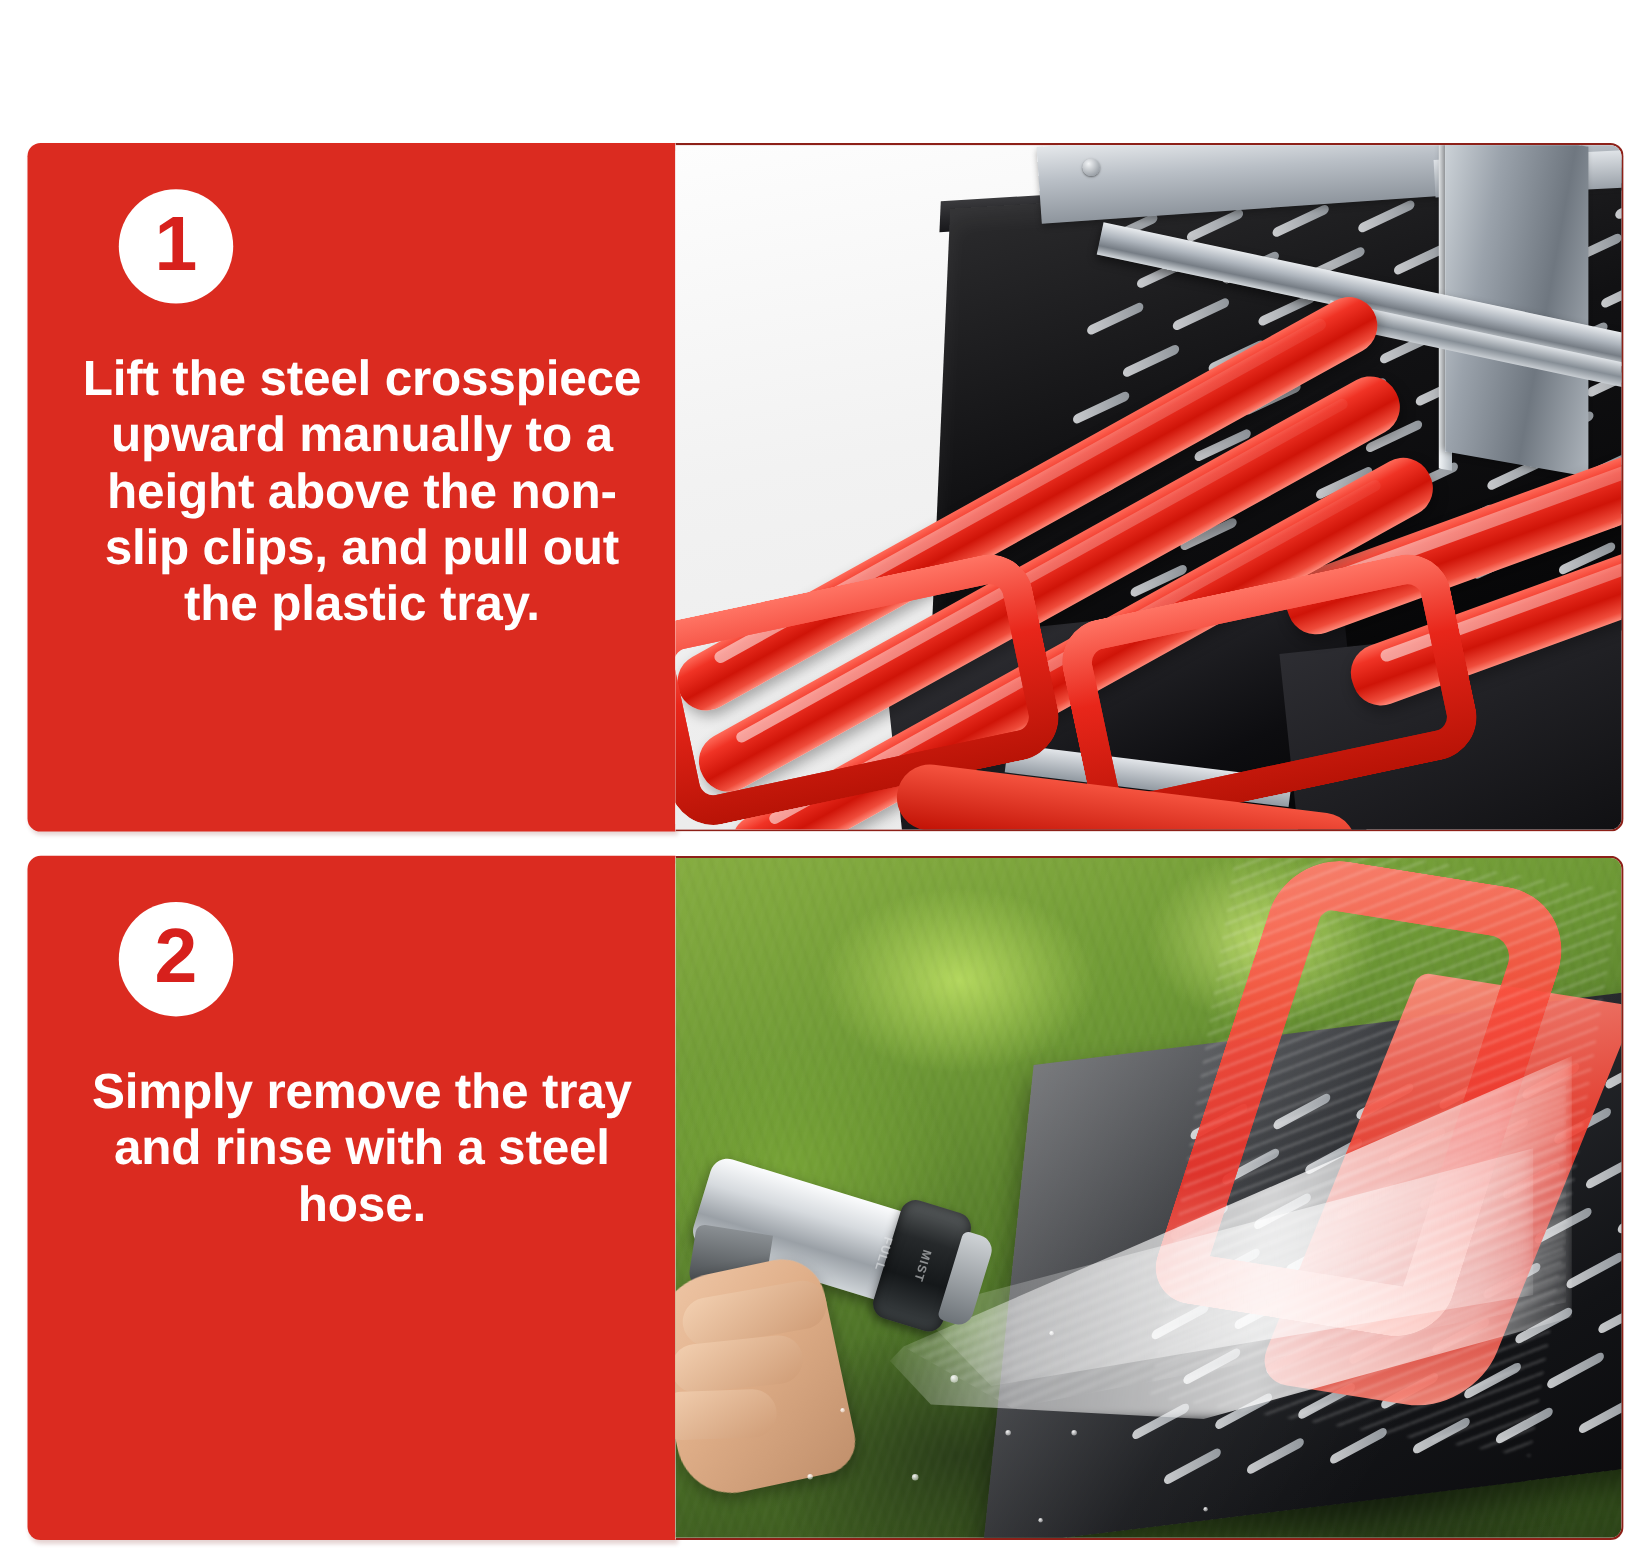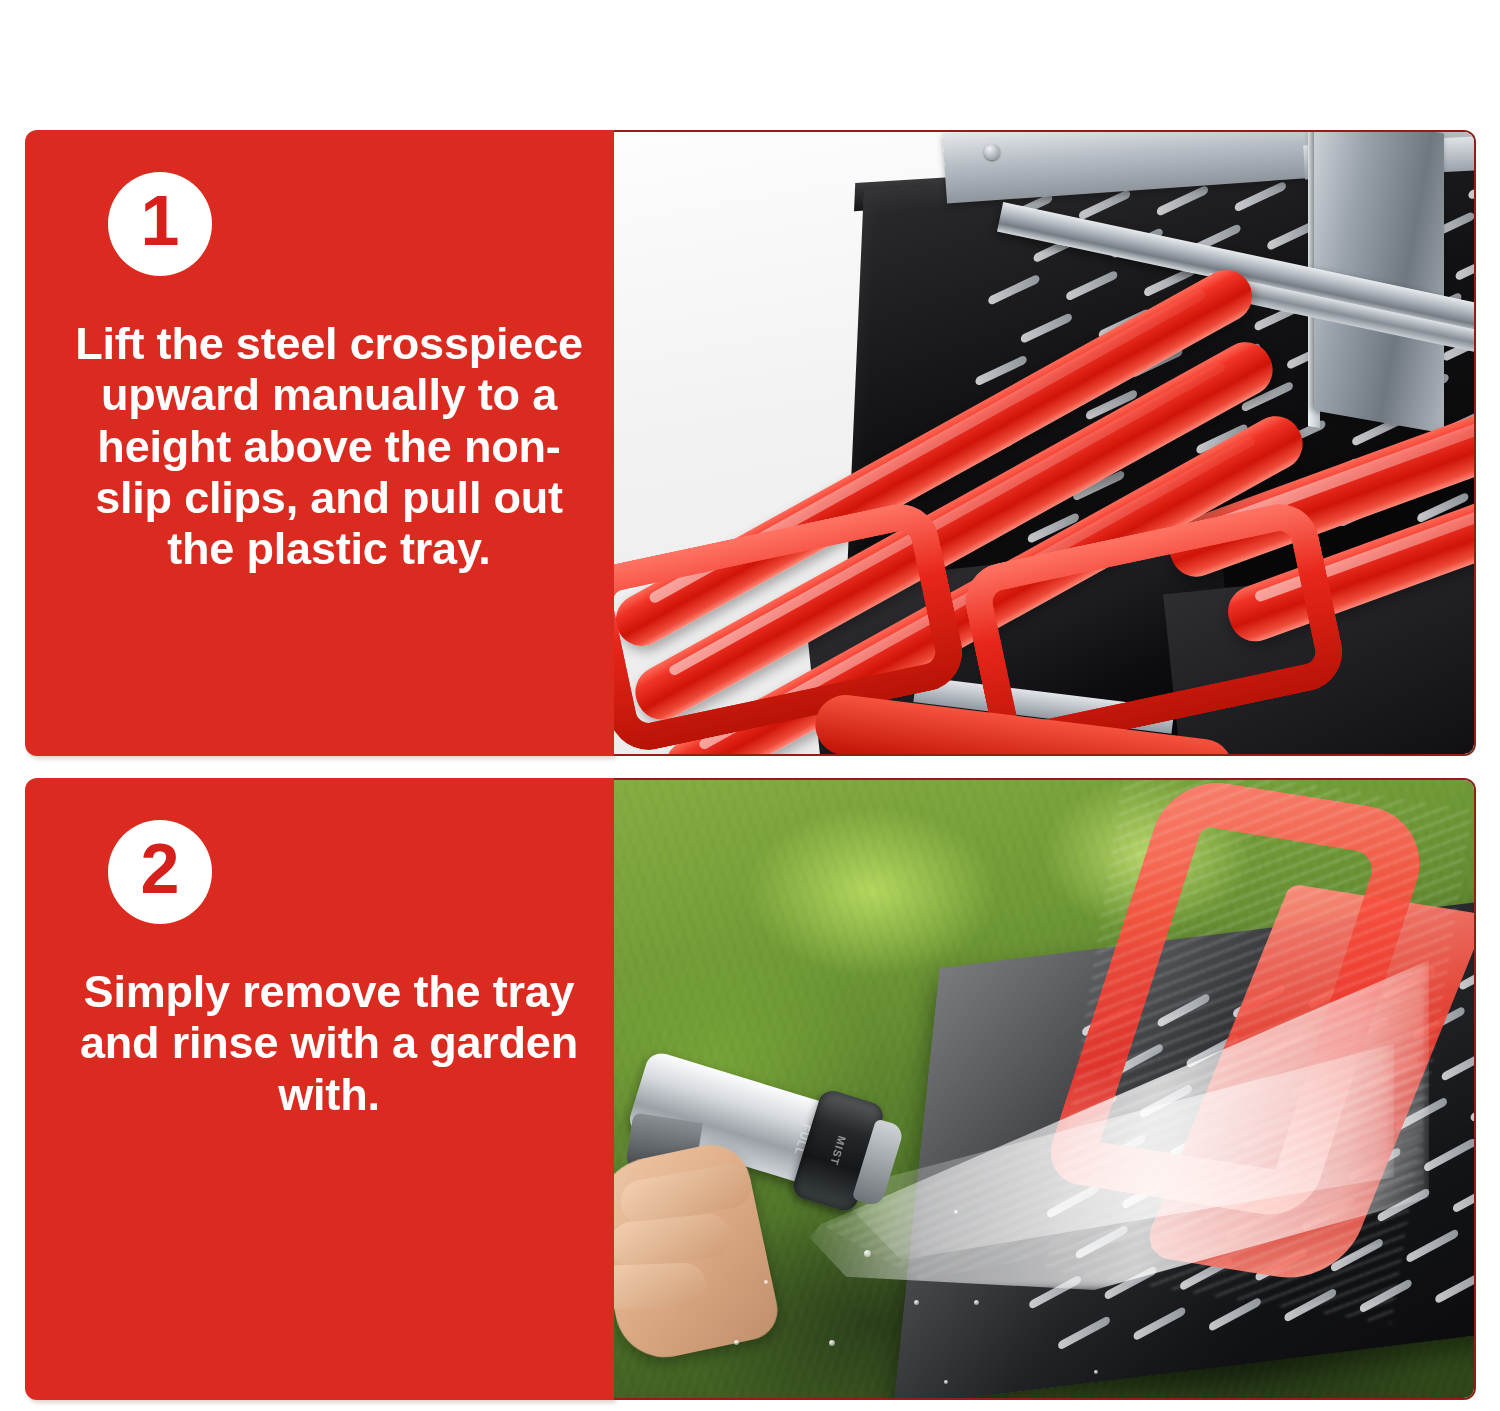--- a/index.html
+++ b/index.html
@@ -455,21 +455,21 @@
       </div>
     </div>
   </div>
 
   <div class="step-row step-row-2">
 
     <div class="text-panel">
       <div class="step-badge">
         <span class="step-badge-num">2</span>
       </div>
-      <div class="step-text">Simply remove the tray and rinse with a garden with.</div>
+      <div class="step-text">Simply remove the tray and rinse with a steel hose.</div>
     </div>
 
     <div class="photo-panel">
       <div class="photo-inner">
         <div class="p2-grass"></div>
         <div class="p2-grass-tex"></div>
         <div class="p2-tray"></div>
         <div class="p2-slots" id="p2slots">
             <div class="slot" style="left: 0px; top: 0px;"></div>
             <div class="slot" style="left: 76px; top: 0px;"></div>

